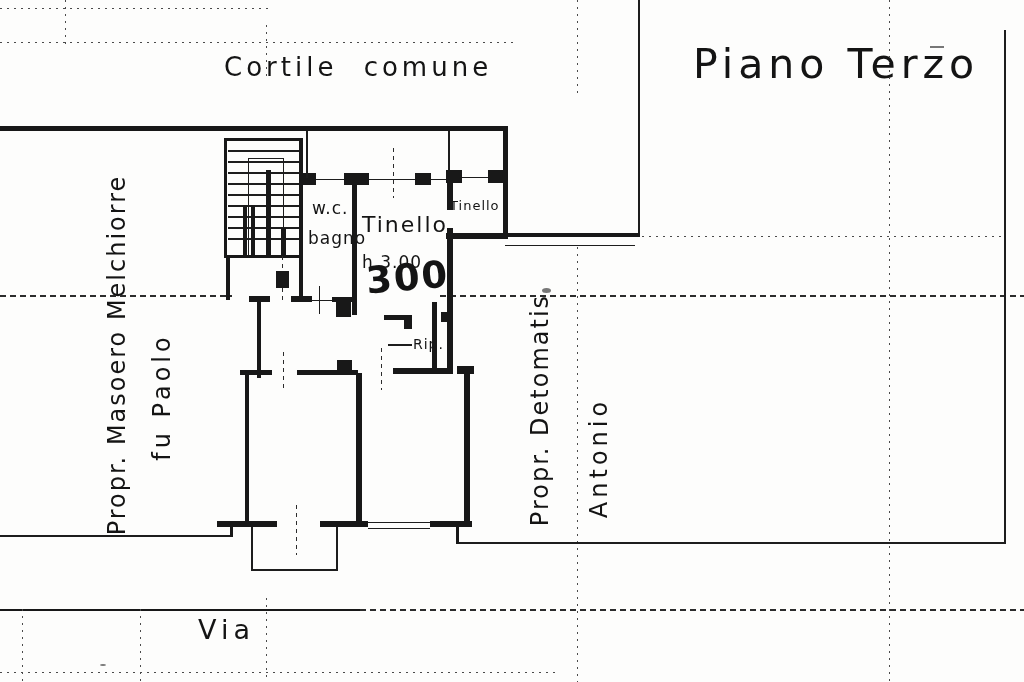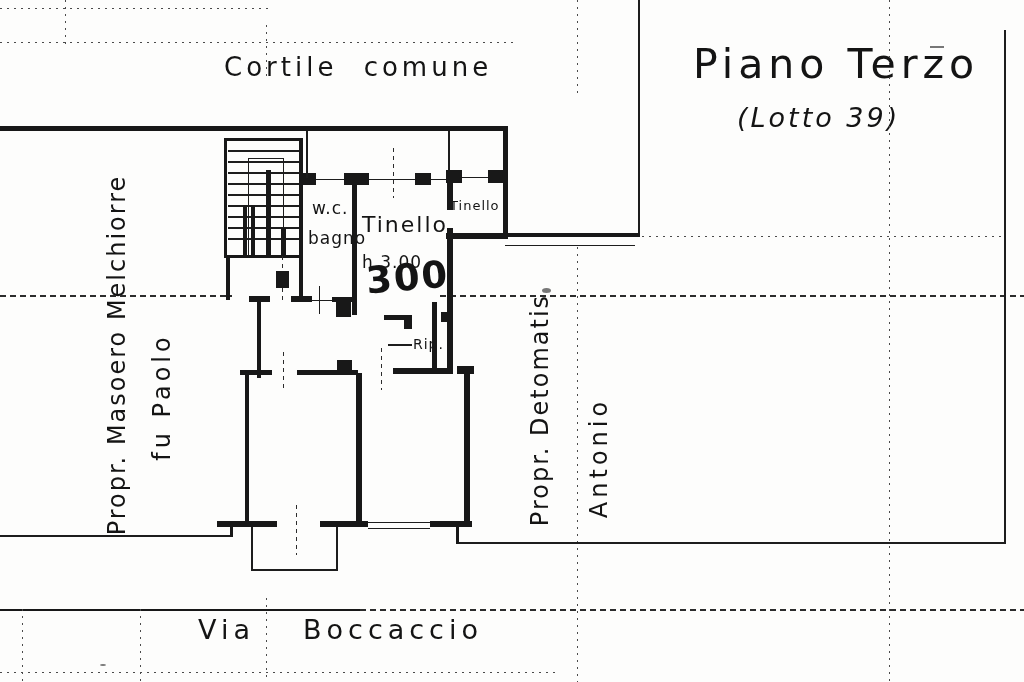--- a/index.html
+++ b/index.html
@@ -35,40 +35,38 @@
   .speck{background:#777;border-radius:50%;}
 </style>
 </head>
 <body>
 
 <div id="stage">
 
   <div class="lbl hw title" style="left:693px;top:40px;">Piano Terzo</div>
 
   <div class="lbl hw cortile" style="left:224px;top:52px;">Cortile comune</div>
-  <div class="lbl hw subtitle" style="left:737px;top:102px;">(Lotto 39)</div>
 
   <div class="lbl hw owner rot" style="left:117px;top:355px;">Propr. Masoero Melchiorre</div>
   <div class="lbl hw owner2 rot" style="left:162px;top:397px;">fu Paolo</div>
 
   <div class="lbl hw owner rot" style="left:540px;top:410px;">Propr. Detomatis</div>
   <div class="lbl hw owner2 rot" style="left:599px;top:458px;">Antonio</div>
 
   <div class="lbl hw room-md" style="left:312px;top:198px;">w.c.</div>
   <div class="lbl hw room-md" style="left:308px;top:228px;">bagno</div>
 
   <div class="lbl hw room-lg" style="left:362px;top:212px;">Tinello</div>
   <div class="lbl hw room-md" style="left:362px;top:252px;">h.3.00</div>
   <div class="lbl hw anno" style="left:366px;top:256px;">300</div>
 
   <div class="lbl hw room-sm" style="left:450px;top:198px;">Tinello</div>
   <div class="lbl hw room-sm" style="left:413px;top:336px;font-size:14px;">Rip.</div>
 
   <div class="lbl hw street" style="left:198px;top:614px;">Via</div>
-  <div class="lbl hw street" style="left:303px;top:614px;">Boccaccio</div>
 
   <div class="abs speck" style="left:930px;top:46px;width:14px;height:2px;border-radius:0;"></div>
   <div class="abs speck" style="left:542px;top:288px;width:9px;height:5px;"></div>
   <div class="abs speck" style="left:100px;top:664px;width:6px;height:2px;"></div>
 <div class="abs dot-h" style="left: 0px; top: 8px; width: 270px; height: 1px;"></div>
     <div class="abs dot-h" style="left: 0px; top: 42px; width: 515px; height: 1px;"></div>
     <div class="abs dot-v" style="left: 65px; top: 0px; width: 1px; height: 45px;"></div>
     <div class="abs dot-v" style="left: 266px; top: 25px; width: 1px; height: 52px;"></div>
     <div class="abs dot-v" style="left: 577px; top: 0px; width: 1px; height: 95px;"></div>
     <div class="abs dot-v" style="left: 577px; top: 247px; width: 1px; height: 435px;"></div>

